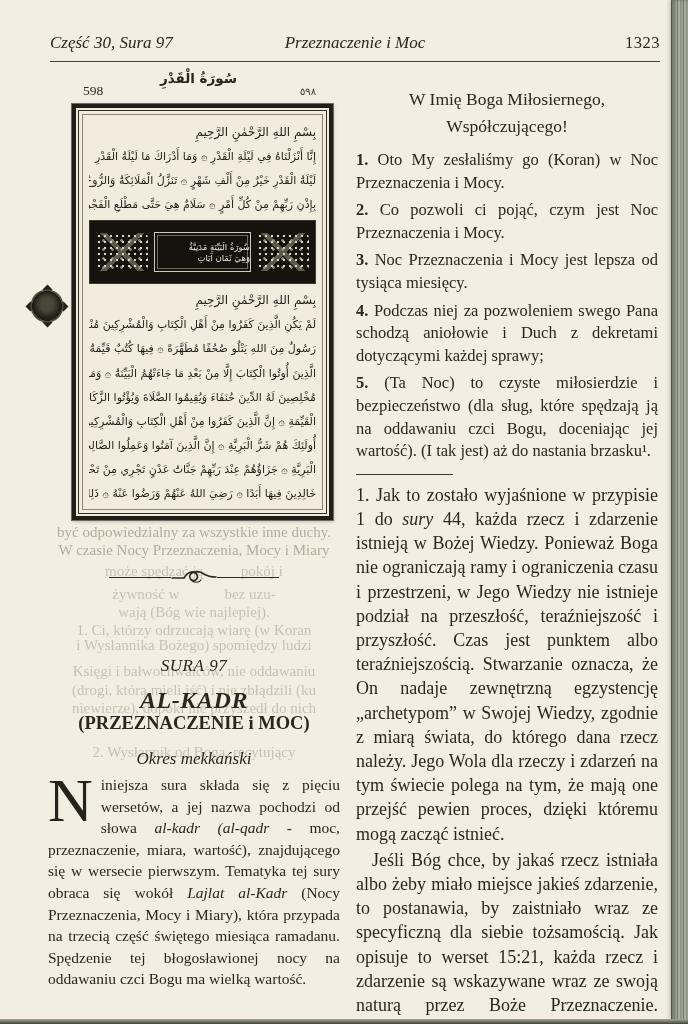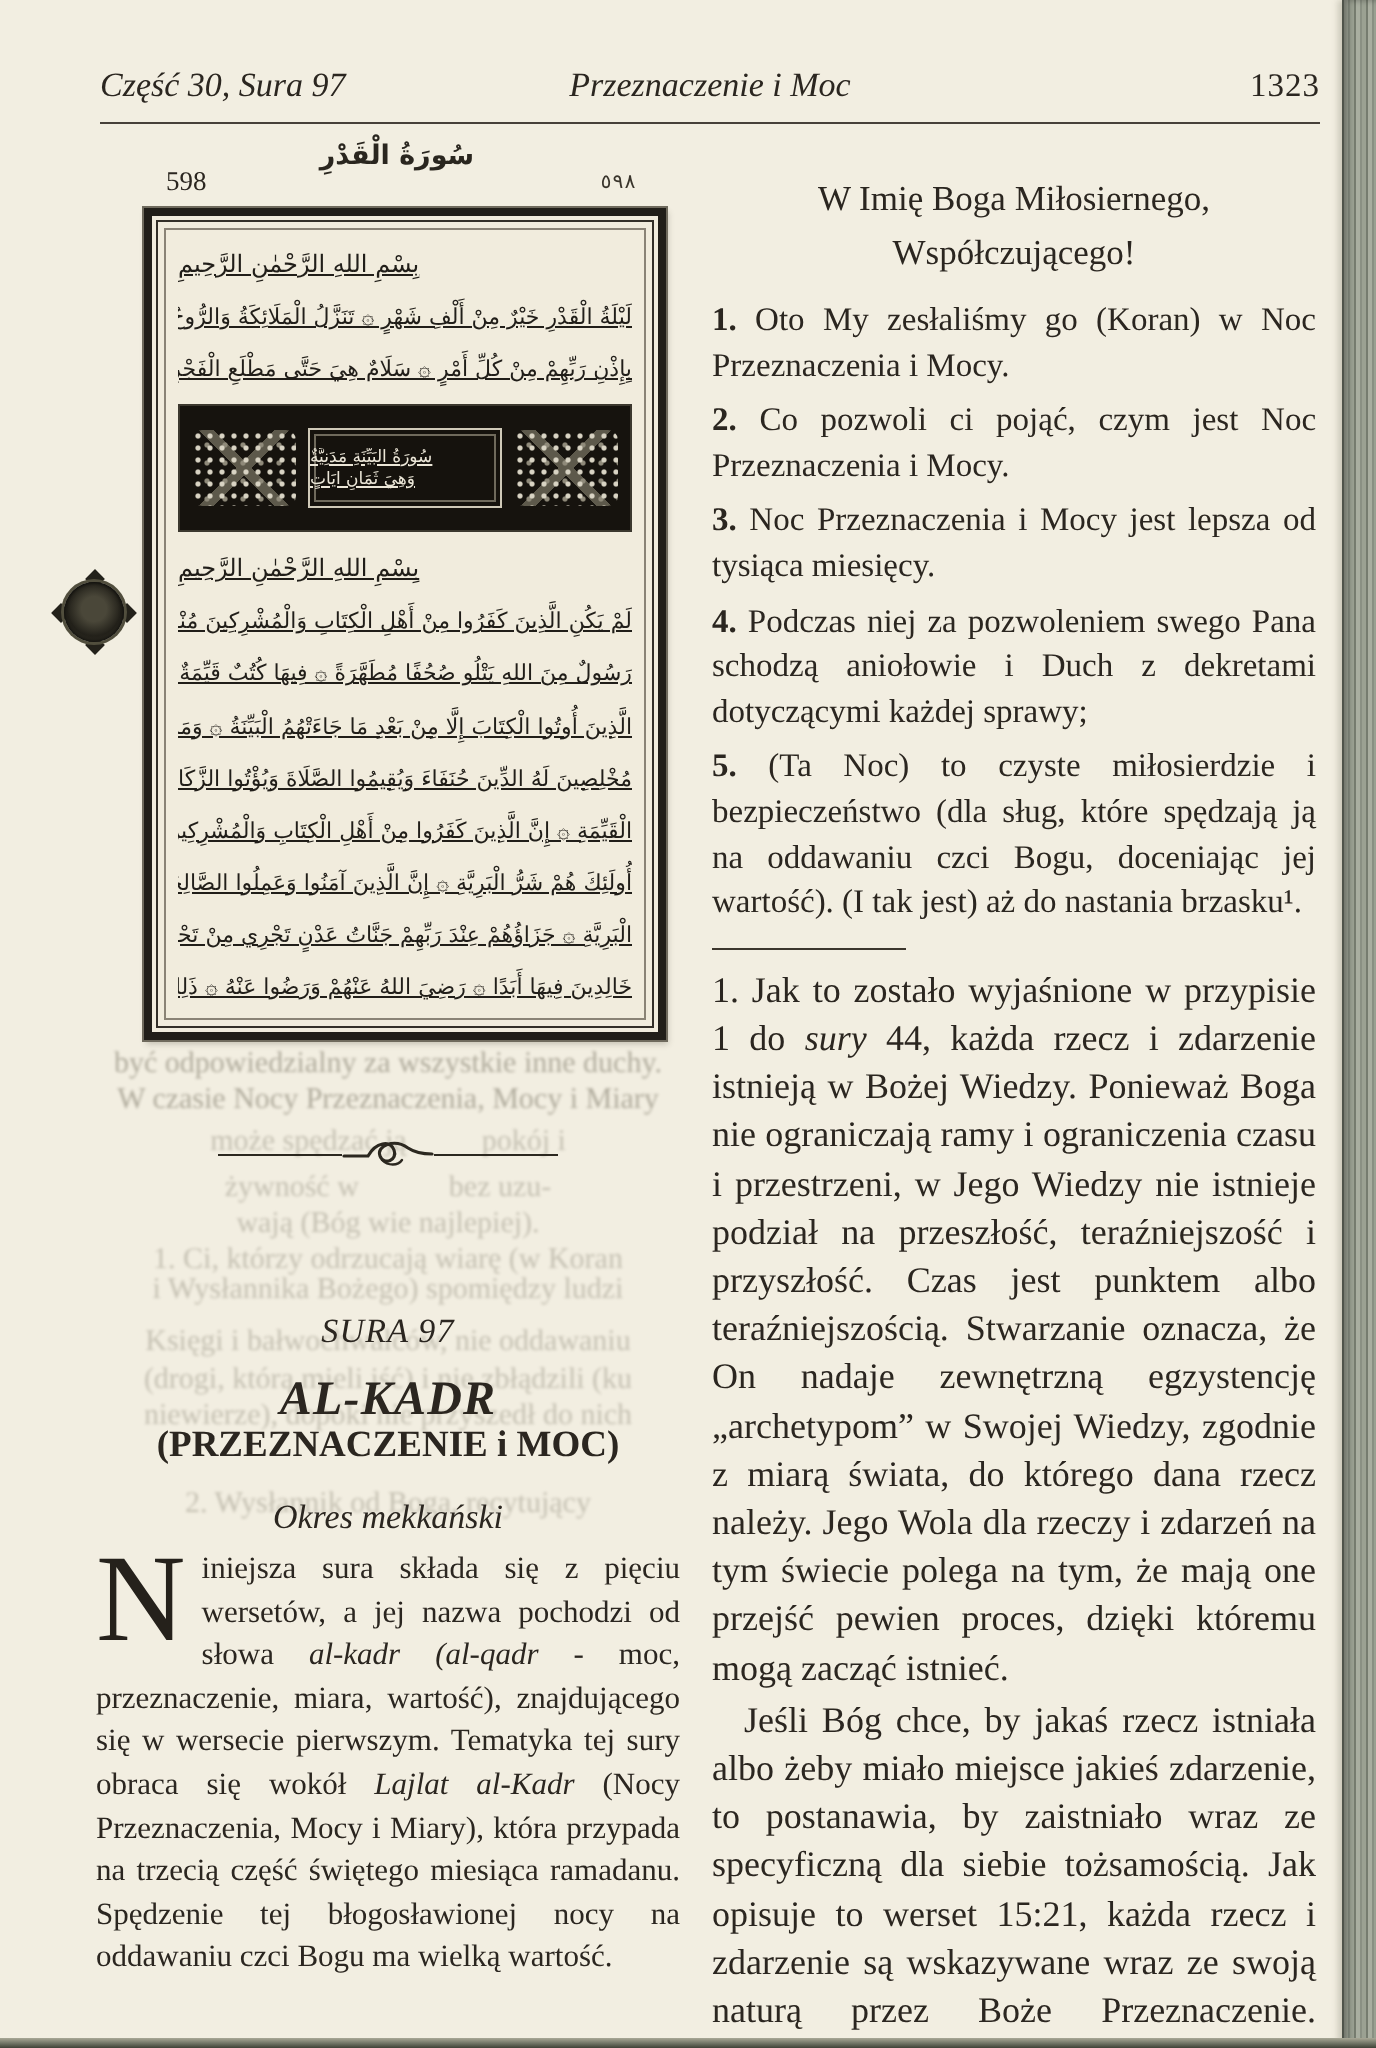--- a/index.html
+++ b/index.html
@@ -20,31 +20,31 @@
   .hdr .c{flex:1.3;text-align:center;font-style:italic;font-size:17px;}
   .hdr .r{flex:1;text-align:right;font-size:16.5px;letter-spacing:.5px;}
   .hdr-rule{position:absolute;top:61px;left:50px;width:610px;border-top:1.6px solid #47413a;}
 
   
   #left-col{position:absolute;left:48px;top:70px;width:292px;height:950px;}
 
   .folio-left{position:absolute;left:35px;top:13px;font-size:13.5px;}
   .plate-title-ar{position:absolute;left:24px;top:0;width:253px;text-align:center;
     font-family:"DejaVu Sans",sans-serif;font-size:13.5px;font-weight:bold;color:#2a261f;}
-  .folio-right-ar{position:absolute;left:252px;top:16px;font-family:Liberation Mono, monospace;
+  .folio-right-ar{position:absolute;left:252px;top:16px;font-family:Liberation Serif, serif;
     font-size:10px;color:#3a352c;}
 
   
   .plate{position:absolute;left:24px;top:34px;width:253px;height:408px;background:#f1ecdd;
     border:4px solid #211e19;box-shadow:0 0 0 1px #6f6a5d, 1px 2px 3px rgba(60,55,40,.25);}
   .plate-mid{position:absolute;inset:2px;border:1px solid #332f28;}
   .plate-in{position:absolute;inset:3px;border:1px solid #8a8376;padding:5px 6px 4px 6px;
     display:flex;flex-direction:column;justify-content:space-between;overflow:hidden;}
-  .ar{font-family:"DejaVu Sans",sans-serif;direction:rtl;text-align:left;color:#211e19;
-    font-size:11px;line-height:23px;height:23px;white-space:nowrap;overflow:hidden;text-decoration:underline;}
+  .ar{font-family:"DejaVu Sans",sans-serif;direction:rtl;text-align:right;color:#211e19;
+    font-size:11px;line-height:23px;height:23px;white-space:nowrap;overflow:hidden;}
   .ar.bism{font-size:12px;height:24px;line-height:24px;}
 
   .band{height:50px;margin:3px 0;background:#16130e;display:flex;align-items:center;padding:6px;
     border:1px solid #3c382e;}
   .band-motif{width:52px;height:38px;border-radius:5px;
     background-image:radial-gradient(circle,#d8d3c3 1px,rgba(216,211,195,0) 1.6px),
                      radial-gradient(circle,#8f8a7a 1px,rgba(143,138,122,0) 1.6px),
                      linear-gradient(45deg,transparent 46%,#5d594b 46% 54%,transparent 54%),
                      linear-gradient(-45deg,transparent 46%,#5d594b 46% 54%,transparent 54%);
     background-size:6px 6px,9px 9px,100% 100%,100% 100%;background-position:0 0,3px 3px,0 0,0 0;}
@@ -108,20 +108,21 @@
   <div id="left-col">
 
     <span class="folio-left">598</span>
     <div class="plate-title-ar">سُورَةُ الْقَدْرِ</div>
     <span class="folio-right-ar">٥٩٨</span>
 
     <div class="plate">
       <div class="plate-mid">
         <div class="plate-in">
           <div class="ar bism">بِسْمِ اللهِ الرَّحْمٰنِ الرَّحِيمِ</div>
+          <div class="ar">إِنَّا أَنْزَلْنَاهُ فِي لَيْلَةِ الْقَدْرِ ۞ وَمَا أَدْرَاكَ مَا لَيْلَةُ الْقَدْرِ</div>
           <div class="ar">لَيْلَةُ الْقَدْرِ خَيْرٌ مِنْ أَلْفِ شَهْرٍ ۞ تَنَزَّلُ الْمَلَائِكَةُ وَالرُّوحُ فِيهَا</div>
           <div class="ar">بِإِذْنِ رَبِّهِمْ مِنْ كُلِّ أَمْرٍ ۞ سَلَامٌ هِيَ حَتَّى مَطْلَعِ الْفَجْرِ</div>
 
           <div class="band">
             <div class="band-motif"></div>
             <div class="band-cart">
               <div class="ar">سُورَةُ الْبَيِّنَةِ مَدَنِيَّةٌ</div>
               <div class="ar">وَهِيَ ثَمَانِ آيَاتٍ</div>
             </div>
             <div class="band-motif"></div>

